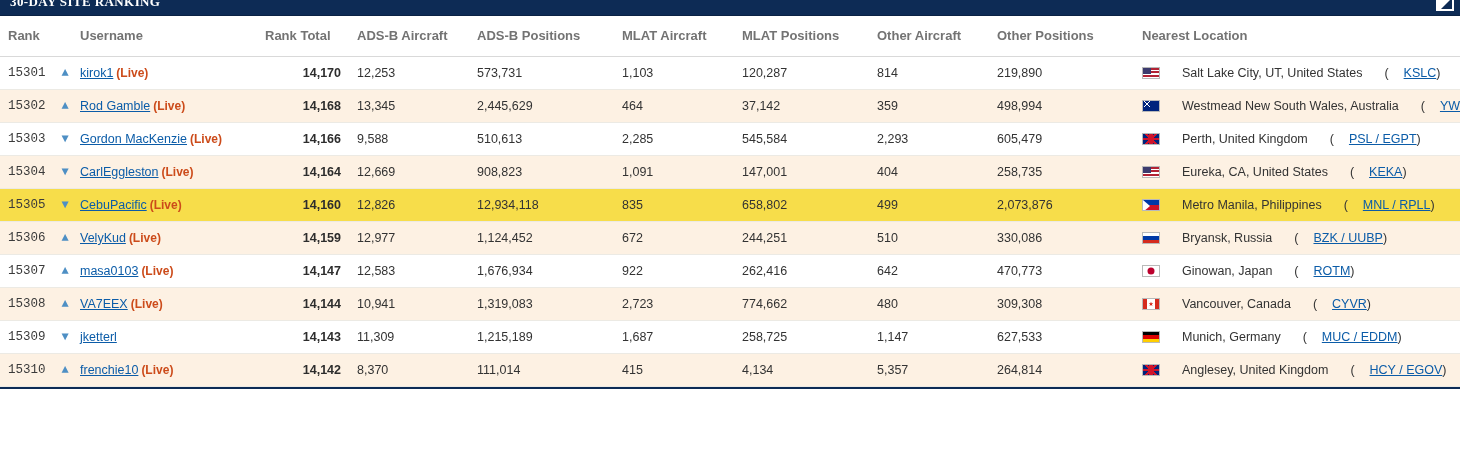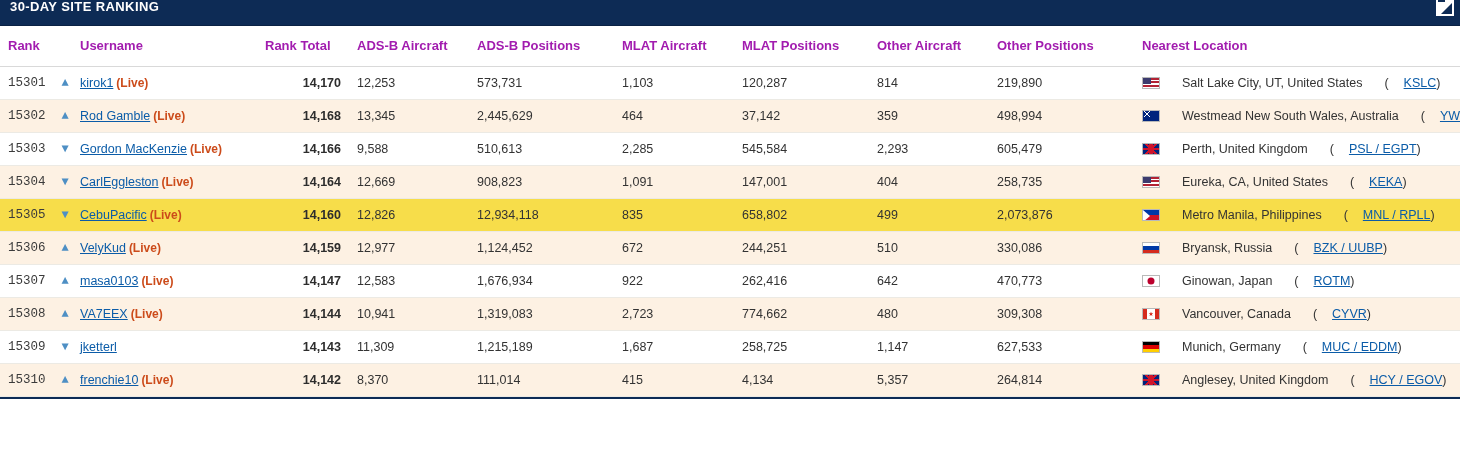--- a/index.html
+++ b/index.html
@@ -10,28 +10,29 @@
   }
   .page {
     width: 1460px;
     height: 459px;
     position: relative;
     overflow: hidden;
     background: #ffffff;
   }
   
   .titlebar {
-    height: 26px;
+    height: 16px;
     background: #0d2b55;
     color: #ffffff;
     display: flex;
     align-items: center;
     justify-content: space-between;
     padding: 0 6px 12px 10px;
     border-bottom: 1px solid #0a2244;
+    font-family: Liberation Serif, serif;
   }
   .titlebar .title {
     font-size: 13px;
     font-weight: bold;
     letter-spacing: 0.4px;
   }
   .titlebar .corner-btn {
     width: 18px; height: 18px;
     background: #ffffff;
     position: relative;
@@ -56,21 +57,21 @@
   table.ranking {
     width: 1460px;
     border-collapse: collapse;
     table-layout: fixed;
     font-size: 12.5px;
     color: #333333;
   }
   table.ranking thead th {
     font-size: 13px;
     font-weight: bold;
-    color: #a21caf;
+    color: #737373;
     text-align: left;
     padding: 12px 8px 13px 8px;
     border-bottom: 1px solid #d9d9d9;
     background: #ffffff;
     white-space: nowrap;
   }
   table.ranking tbody td {
     padding: 9px 8px;
     border-bottom: 1px solid #eceae4;
     vertical-align: middle;

